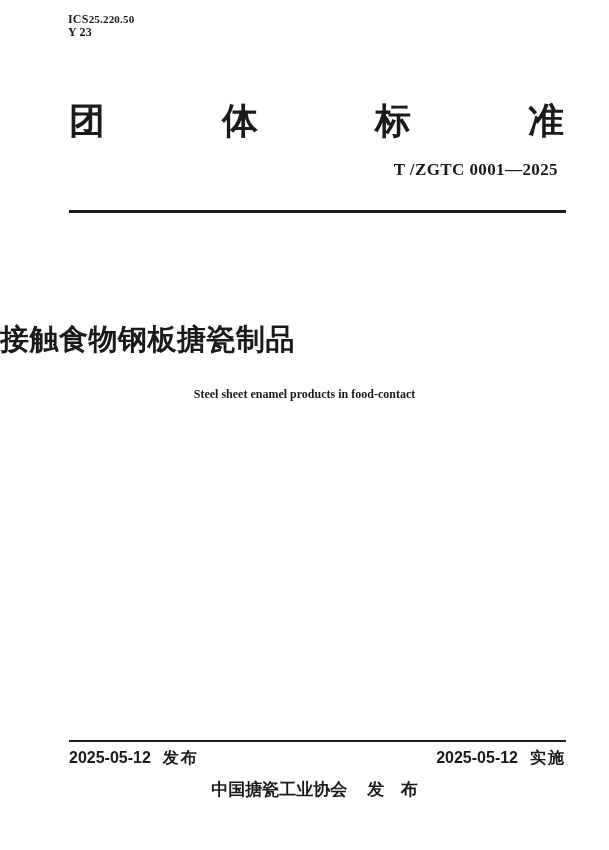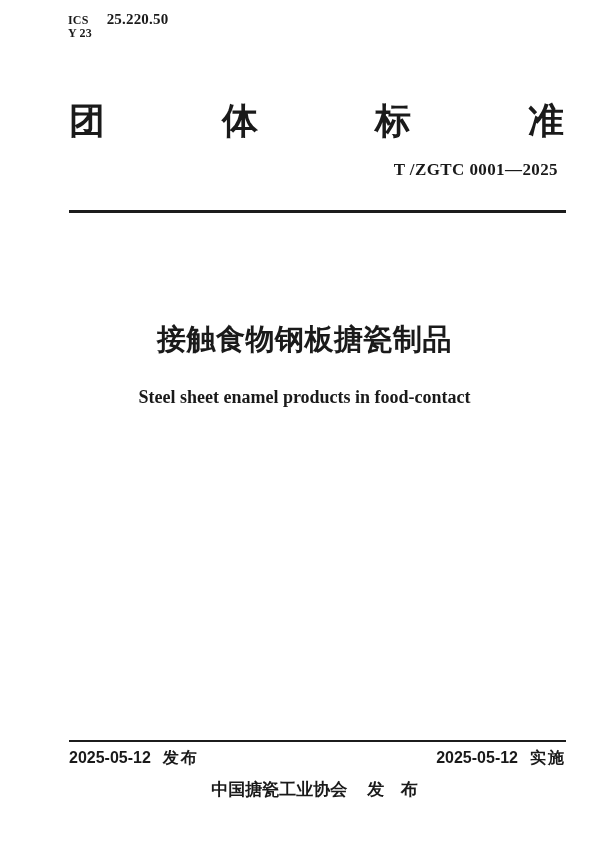--- a/index.html
+++ b/index.html
@@ -21,22 +21,22 @@
   .ics-block {
     position: absolute;
     left: 68px;
     top: 13px;
     font-weight: bold;
     font-size: 12px;
     line-height: 13px;
     letter-spacing: 0.2px;
   }
   .ics-code {
-    font-size: 15px;
-    margin-left: 18px;
+    font-size: 11px;
+    margin-left: 0;
   }
 
   
   .masthead {
     position: absolute;
     left: 69px;
     top: 98px;
     width: 495px;
     display: flex;
     justify-content: space-between;
@@ -71,38 +71,37 @@
     top: 740px;
     height: 2px;
   }
 
   
   .title-cn {
     position: absolute;
     left: 0;
     top: 320px;
     width: 609px;
-    text-align: center;
     font-family: "Liberation Sans", "DejaVu Sans", sans-serif;
     font-weight: bold;
     font-size: 29px;
     line-height: 38px;
     letter-spacing: 0.5px;
   }
 
   
   .title-en {
     position: absolute;
     left: 0;
     top: 387px;
     width: 609px;
     text-align: center;
     font-family: "Liberation Serif", "DejaVu Serif", serif;
     font-weight: bold;
-    font-size: 18px;
+    font-size: 12px;
   }
 
   
   .dates-row {
     position: absolute;
     left: 69px;
     top: 748px;
     width: 497px;
     display: flex;
     justify-content: space-between;

